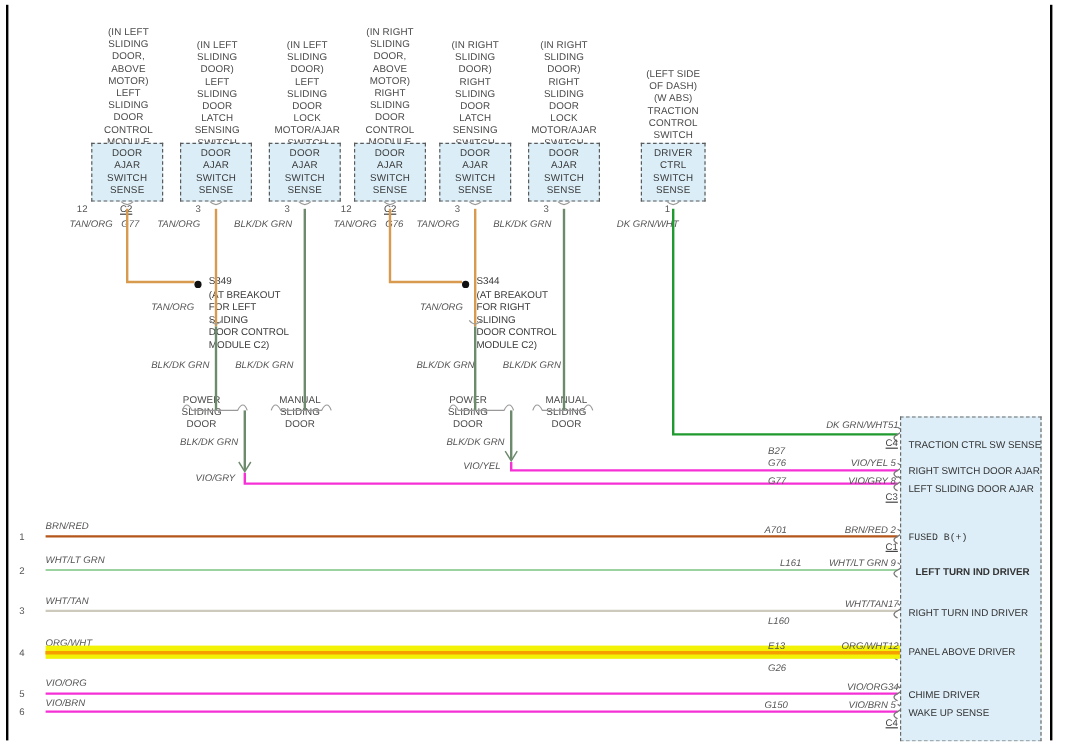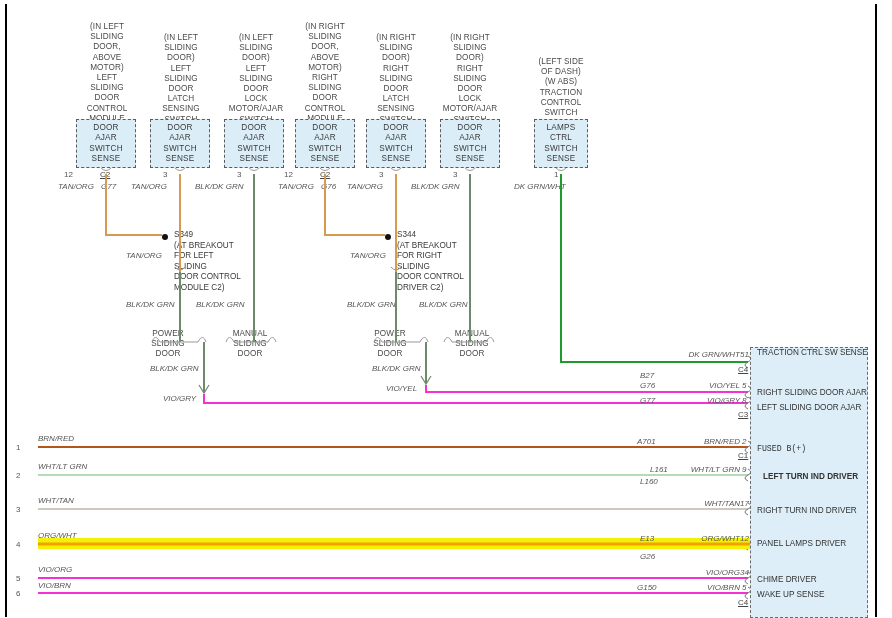--- a/index.html
+++ b/index.html
@@ -120,21 +120,21 @@
     <span>SWITCH</span>
     <span>SENSE</span>
   </div>
   <div class="comp" style="left:440px;top:119px;width:60px;height:49px;">
     <span>DOOR</span>
     <span>AJAR</span>
     <span>SWITCH</span>
     <span>SENSE</span>
   </div>
   <div class="comp" style="left:534px;top:119px;width:54px;height:49px;">
-    <span>LAMPS</span>
+    <span>DRIVER</span>
     <span>CTRL</span>
     <span>SWITCH</span>
     <span>SENSE</span>
   </div>
 
   <div class="pinnum" style="left:64px;top:170px;">12</div>
   <div class="conn" style="left:100px;top:170px;">C2</div>
   <div class="lbl" style="left:58px;top:182px;">TAN/ORG</div>
   <div class="lbl" style="left:101px;top:182px;">G77</div>
 
@@ -168,21 +168,21 @@
   <div class="lbl" style="left:126px;top:251px;">TAN/ORG</div>
   <div class="lbl" style="left:126px;top:300px;">BLK/DK GRN</div>
   <div class="lbl" style="left:196px;top:300px;">BLK/DK GRN</div>
 
   <div class="splice-dot" style="left:385px;top:234px;"></div>
   <div class="sname" style="left:397px;top:230px;">S344</div>
   <div class="sname" style="left:397px;top:241px;">(AT BREAKOUT
 FOR RIGHT
 SLIDING
 DOOR CONTROL
-DRIVER C2)</div>
+MODULE C2)</div>
   <div class="lbl" style="left:350px;top:251px;">TAN/ORG</div>
   <div class="lbl" style="left:347px;top:300px;">BLK/DK GRN</div>
   <div class="lbl" style="left:419px;top:300px;">BLK/DK GRN</div>
 
   <div class="txt c" style="left:146px;top:329px;width:44px;">POWER
 SLIDING
 DOOR</div>
   <div class="txt c" style="left:226px;top:329px;width:48px;">MANUAL
 SLIDING
 DOOR</div>
@@ -278,53 +278,53 @@
   <svg style="position:absolute;left:0;top:0;width:892px;height:618px;pointer-events:none;">
     <line x1="38" y1="544" x2="750" y2="544" stroke="#f5a000" stroke-width="3"></line>
   </svg>
 
   <div class="panel" style="left:750px;top:347px;width:118px;height:271px;"></div>
 
   <div class="lbl" style="left:640px;top:371px;">B27</div>
   <div class="lbl r" style="left:658px;top:350px;width:82px;text-align:right;">DK GRN/WHT</div>
   <div class="lbl" style="left:740px;top:350px;">51</div>
   <div class="conn" style="left:738px;top:365px;">C4</div>
-  <div class="pfn" style="left:757px;top:348px;">TRACTION CTRL SW SENSE</div>
+  <div class="pfn" style="left:757px;top:366px;">TRACTION CTRL SW SENSE</div>
 
   <div class="lbl" style="left:640px;top:381px;">G76</div>
   <div class="lbl" style="left:658px;top:381px;width:82px;text-align:right;">VIO/YEL</div>
   <div class="lbl" style="left:742px;top:381px;">5</div>
-  <div class="pfn" style="left:757px;top:388px;">RIGHT SLIDING DOOR AJAR</div>
+  <div class="pfn" style="left:757px;top:388px;">RIGHT SWITCH DOOR AJAR</div>
 
   <div class="lbl" style="left:640px;top:396px;">G77</div>
   <div class="lbl" style="left:658px;top:396px;width:82px;text-align:right;">VIO/GRY</div>
   <div class="lbl" style="left:742px;top:396px;">8</div>
   <div class="pfn" style="left:757px;top:403px;">LEFT SLIDING DOOR AJAR</div>
   <div class="conn" style="left:738px;top:410px;">C3</div>
 
   <div class="lbl" style="left:637px;top:437px;">A701</div>
   <div class="lbl" style="left:658px;top:437px;width:82px;text-align:right;">BRN/RED</div>
   <div class="lbl" style="left:742px;top:437px;">2</div>
   <div class="pfn" style="left:757px;top:444px;font-family:Liberation Mono, monospace;">FUSED B(+)</div>
   <div class="conn" style="left:738px;top:451px;">C1</div>
 
   <div class="lbl" style="left:640px;top:465px;margin-left:10px;">L161</div>
   <div class="lbl" style="left:658px;top:465px;width:82px;text-align:right;">WHT/LT GRN</div>
   <div class="lbl" style="left:742px;top:465px;">9</div>
   <div class="pfn" style="left:763px;top:472px;font-weight:bold;">LEFT TURN IND DRIVER</div>
 
-  <div class="lbl" style="left:640px;top:477px;">L160</div>
+  <div class="lbl" style="left:640px;top:513px;">L160</div>
   <div class="lbl" style="left:658px;top:499px;width:82px;text-align:right;">WHT/TAN</div>
   <div class="lbl" style="left:740px;top:499px;">17</div>
   <div class="pfn" style="left:757px;top:506px;">RIGHT TURN IND DRIVER</div>
 
   <div class="lbl" style="left:640px;top:534px;">E13</div>
   <div class="lbl" style="left:658px;top:534px;width:82px;text-align:right;">ORG/WHT</div>
   <div class="lbl" style="left:740px;top:534px;">12</div>
-  <div class="pfn" style="left:757px;top:539px;">PANEL LAMPS DRIVER</div>
+  <div class="pfn" style="left:757px;top:539px;">PANEL ABOVE DRIVER</div>
 
   <div class="lbl" style="left:640px;top:552px;">G26</div>
   <div class="lbl" style="left:658px;top:568px;width:82px;text-align:right;">VIO/ORG</div>
   <div class="lbl" style="left:740px;top:568px;">34</div>
   <div class="pfn" style="left:757px;top:575px;">CHIME DRIVER</div>
 
   <div class="lbl" style="left:637px;top:583px;">G150</div>
   <div class="lbl" style="left:658px;top:583px;width:82px;text-align:right;">VIO/BRN</div>
   <div class="lbl" style="left:742px;top:583px;">5</div>
   <div class="pfn" style="left:757px;top:590px;">WAKE UP SENSE</div>

